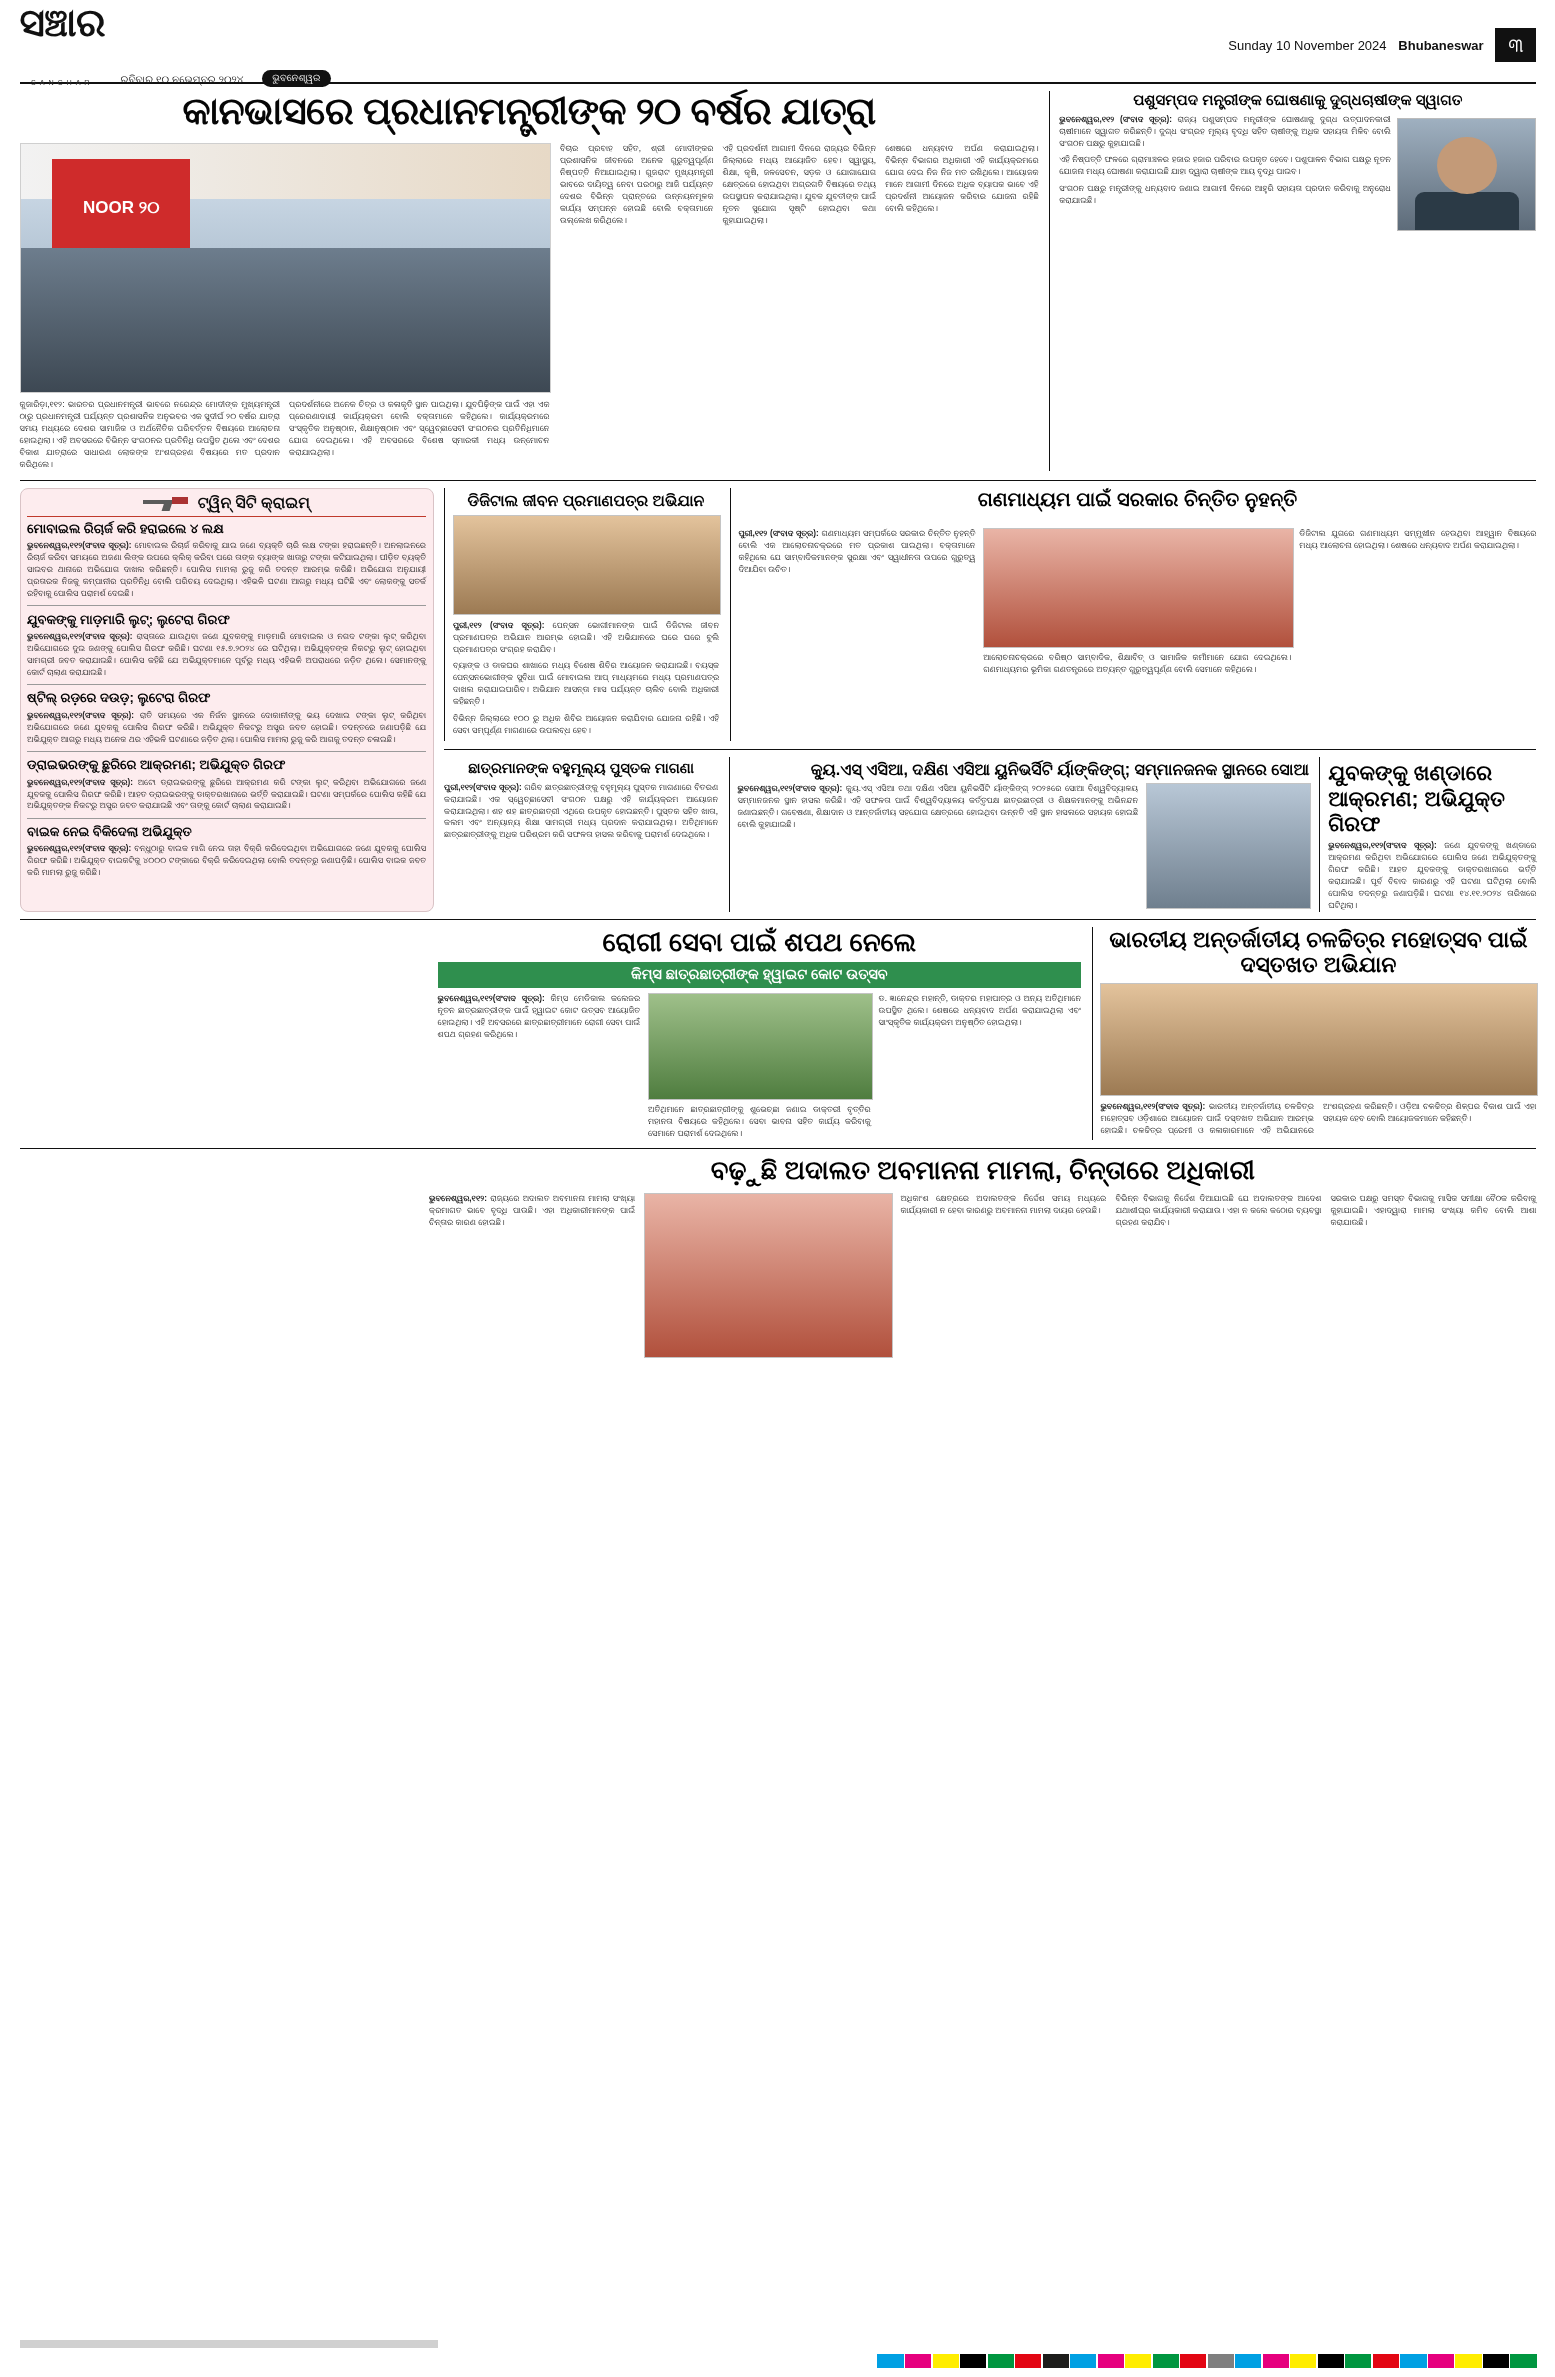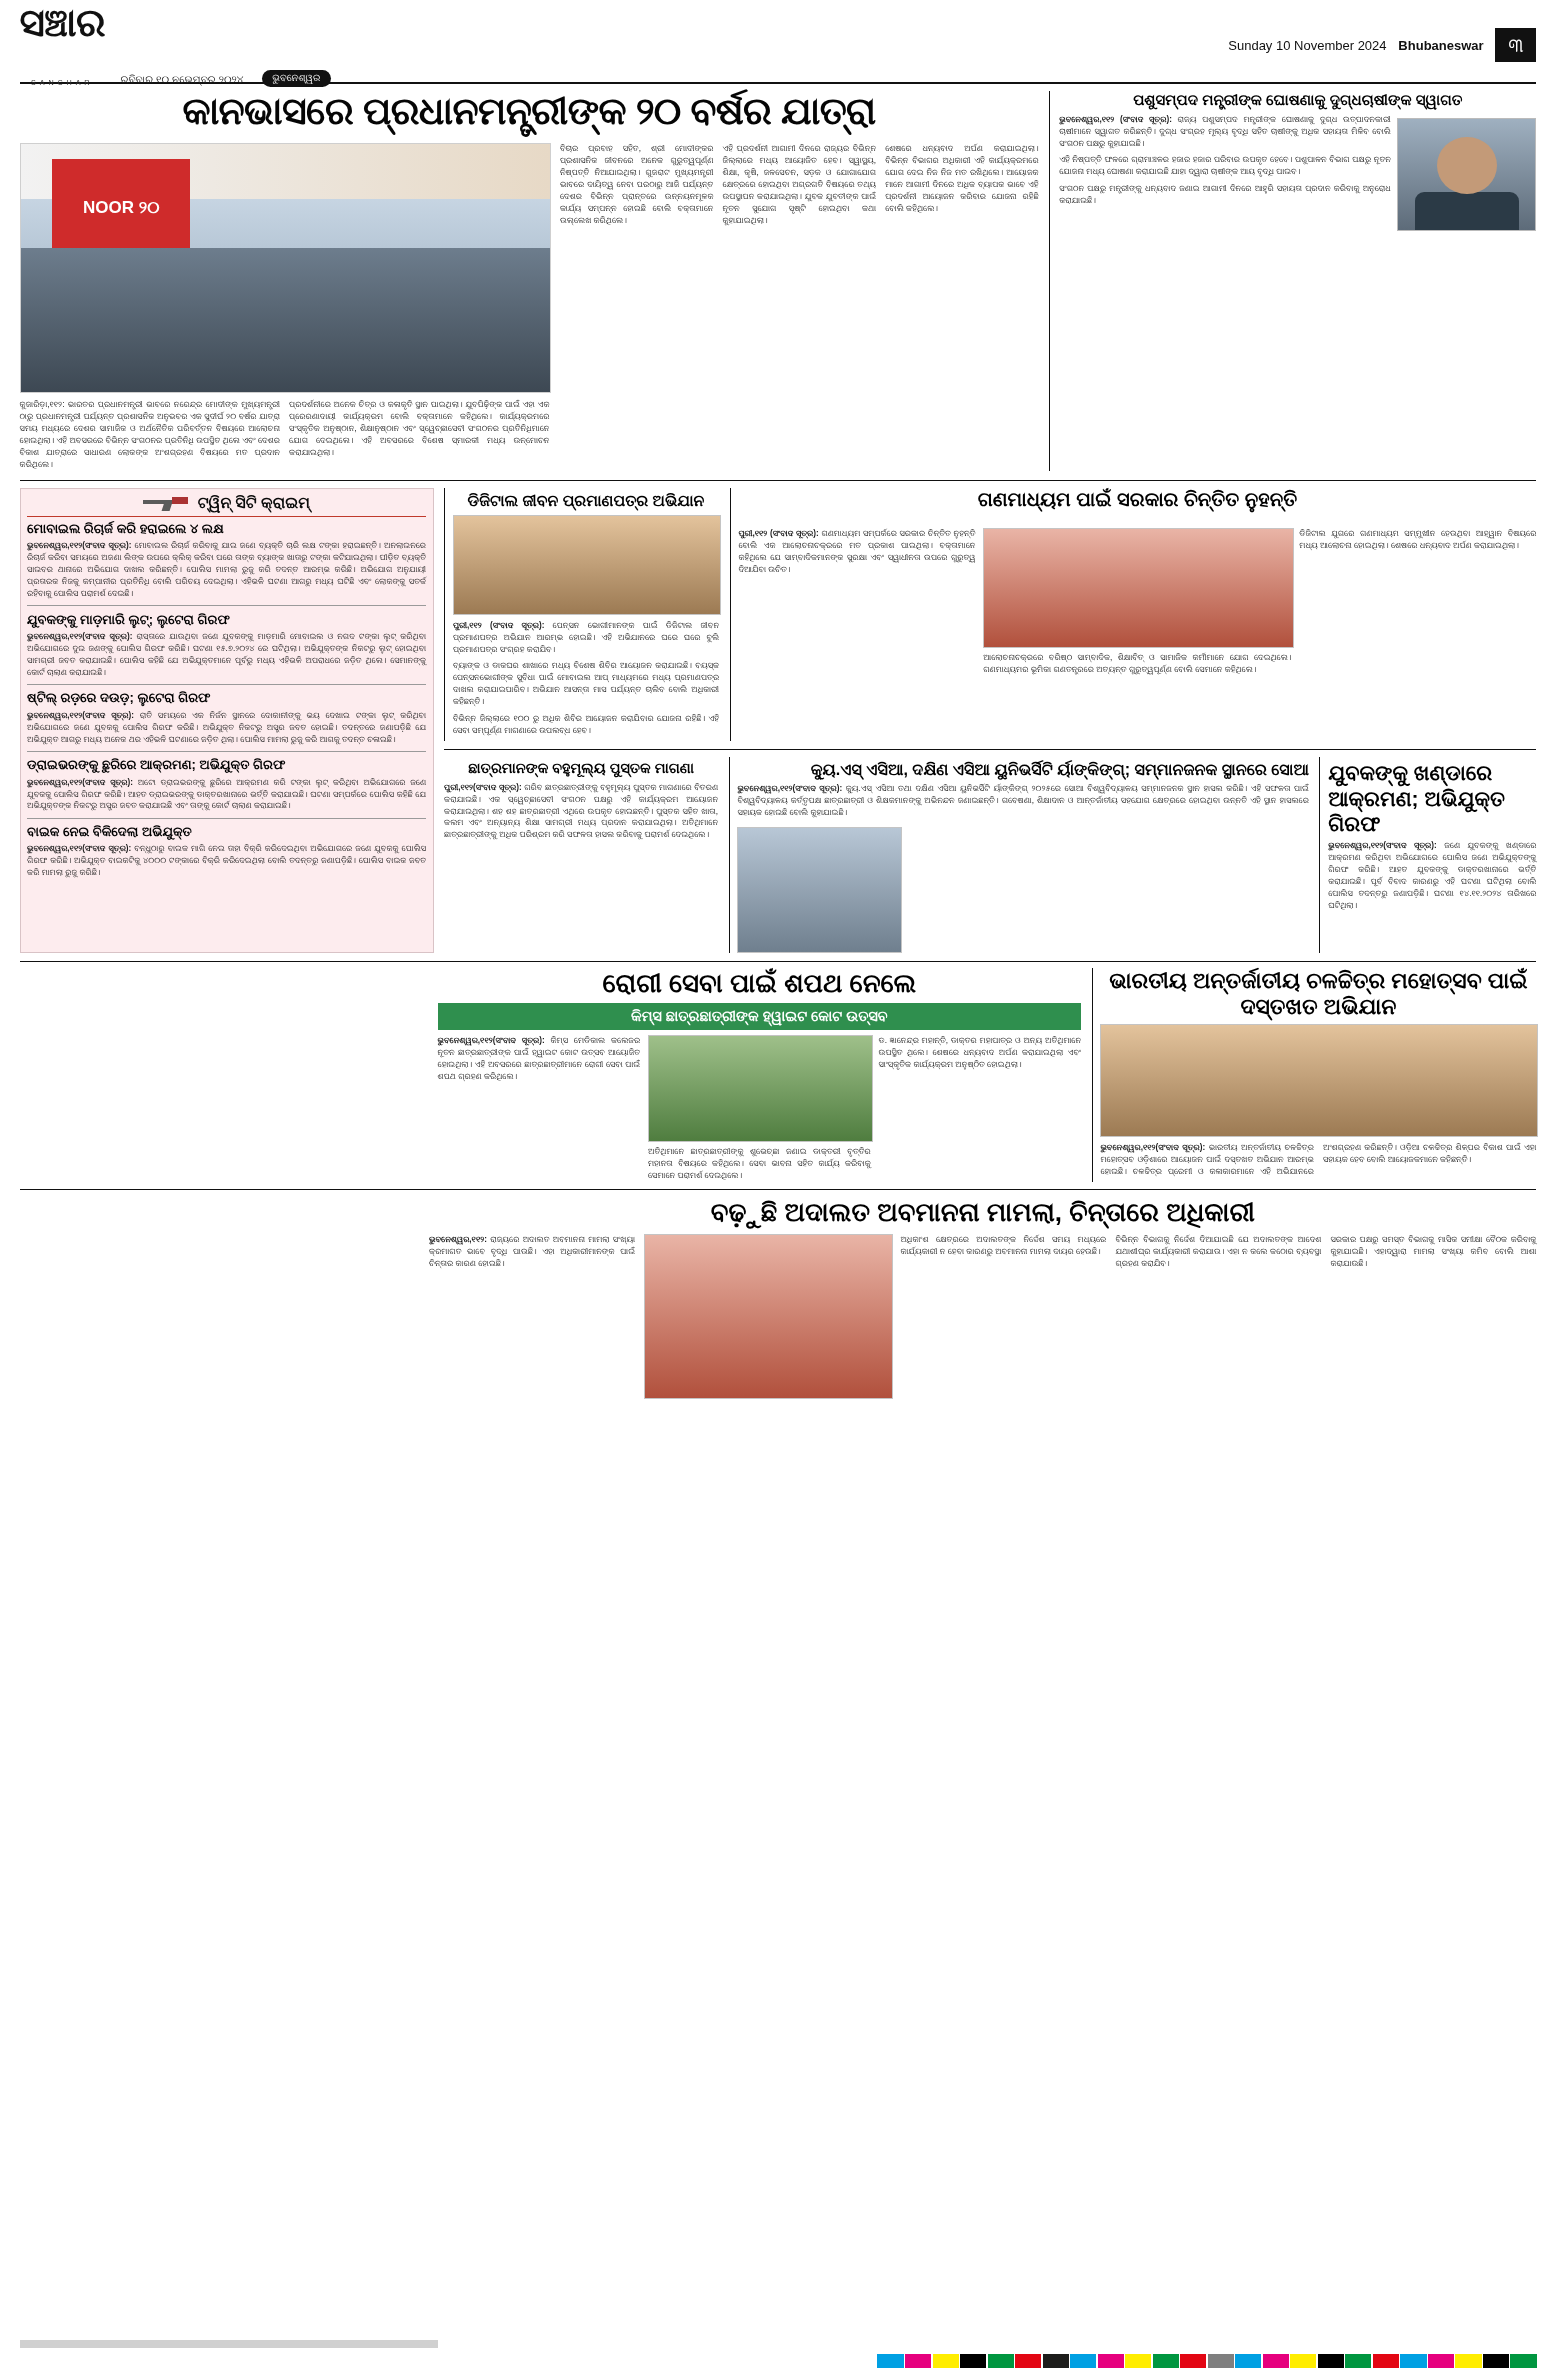--- a/index.html
+++ b/index.html
@@ -129,21 +129,21 @@
           <p>ଏହି ନିଷ୍ପତ୍ତି ଫଳରେ ଗ୍ରାମାଞ୍ଚଳର ହଜାର ହଜାର ପରିବାର ଉପକୃତ ହେବେ। ପଶୁପାଳନ ବିଭାଗ ପକ୍ଷରୁ ନୂତନ ଯୋଜନା ମଧ୍ୟ ଘୋଷଣା କରାଯାଇଛି ଯାହା ଦ୍ୱାରା ଚାଷୀଙ୍କ ଆୟ ବୃଦ୍ଧି ପାଇବ।</p>
           <p>ସଂଗଠନ ପକ୍ଷରୁ ମନ୍ତ୍ରୀଙ୍କୁ ଧନ୍ୟବାଦ ଜଣାଇ ଆଗାମୀ ଦିନରେ ଆହୁରି ସହାୟତା ପ୍ରଦାନ କରିବାକୁ ଅନୁରୋଧ କରାଯାଇଛି।</p>
         </div>
       </div>
     </div>
   </div>
 
   <div class="rule" style="margin-top:9.1px;"></div>
   <div style="display:flex;gap:10.5px;margin-top:6.5px;">
 
-    <div style="width:399px;" class="crime-panel">
+    <div style="width:399px;border-radius:8px;" class="crime-panel">
       <div class="crime-title">
         <span class="gun">
             <i></i>
             <i></i>
             <i></i>
           </span>
         <span class="odia">ଟ୍ୱିନ୍ ସିଟି କ୍ରାଇମ୍</span>
       </div>
 
       <div>
@@ -218,21 +218,21 @@
           <div class="sub-head odia" style="font-size:14.4px;text-align:center">ଛାତ୍ରମାନଙ୍କ ବହୁମୂଲ୍ୟ ପୁସ୍ତକ ମାଗଣା</div>
           <div class="body-col odia">
             <span class="dateline">ପୁରୀ,୧୧୨(ସଂବାଦ ସୂତ୍ର):</span>
             <span>ଗରିବ ଛାତ୍ରଛାତ୍ରୀଙ୍କୁ ବହୁମୂଲ୍ୟ ପୁସ୍ତକ ମାଗଣାରେ ବିତରଣ କରାଯାଇଛି। ଏକ ସ୍ୱେଚ୍ଛାସେବୀ ସଂଗଠନ ପକ୍ଷରୁ ଏହି କାର୍ଯ୍ୟକ୍ରମ ଆୟୋଜନ କରାଯାଇଥିଲା। ଶହ ଶହ ଛାତ୍ରଛାତ୍ରୀ ଏଥିରେ ଉପକୃତ ହୋଇଛନ୍ତି। ପୁସ୍ତକ ସହିତ ଖାତା, କଲମ ଏବଂ ଅନ୍ୟାନ୍ୟ ଶିକ୍ଷା ସାମଗ୍ରୀ ମଧ୍ୟ ପ୍ରଦାନ କରାଯାଇଥିଲା। ଅତିଥିମାନେ ଛାତ୍ରଛାତ୍ରୀଙ୍କୁ ଅଧିକ ପରିଶ୍ରମ କରି ସଫଳତା ହାସଲ କରିବାକୁ ପରାମର୍ଶ ଦେଇଥିଲେ।</span>
           </div>
         </div>
 
         <div style="flex:1;" class="vline">
           <div style="padding-left:7.8px;">
             <div class="sub-head odia" style="font-size:16px;text-align:right;">କ୍ୟୁ.ଏସ୍ ଏସିଆ, ଦକ୍ଷିଣ ଏସିଆ ୟୁନିଭର୍ସିଟି ର୍ୟାଙ୍କିଙ୍ଗ୍; ସମ୍ମାନଜନକ ସ୍ଥାନରେ ସୋଆ</div>
-            <div style="display:flex;gap:7.8px;flex-direction:column;">
+            <div style="display:flex;gap:7.8px;">
               <div style="flex:1" class="body-col odia">
                 <span class="dateline">ଭୁବନେଶ୍ୱର,୧୧୨(ସଂବାଦ ସୂତ୍ର):</span>
                 <span>କ୍ୟୁ.ଏସ୍ ଏସିଆ ତଥା ଦକ୍ଷିଣ ଏସିଆ ୟୁନିଭର୍ସିଟି ର୍ୟାଙ୍କିଙ୍ଗ୍ ୨୦୨୫ରେ ସୋଆ ବିଶ୍ୱବିଦ୍ୟାଳୟ ସମ୍ମାନଜନକ ସ୍ଥାନ ହାସଲ କରିଛି। ଏହି ସଫଳତା ପାଇଁ ବିଶ୍ୱବିଦ୍ୟାଳୟ କର୍ତ୍ତୃପକ୍ଷ ଛାତ୍ରଛାତ୍ରୀ ଓ ଶିକ୍ଷକମାନଙ୍କୁ ଅଭିନନ୍ଦନ ଜଣାଇଛନ୍ତି। ଗବେଷଣା, ଶିକ୍ଷାଦାନ ଓ ଆନ୍ତର୍ଜାତୀୟ ସହଯୋଗ କ୍ଷେତ୍ରରେ ହୋଇଥିବା ଉନ୍ନତି ଏହି ସ୍ଥାନ ହାସଲରେ ସହାୟକ ହୋଇଛି ବୋଲି କୁହାଯାଇଛି।</span>
               </div>
               <div style="width:163px">
                 <div class="smallphoto" style="height:124px"></div>
               </div>
             </div>
           </div>
         </div>

